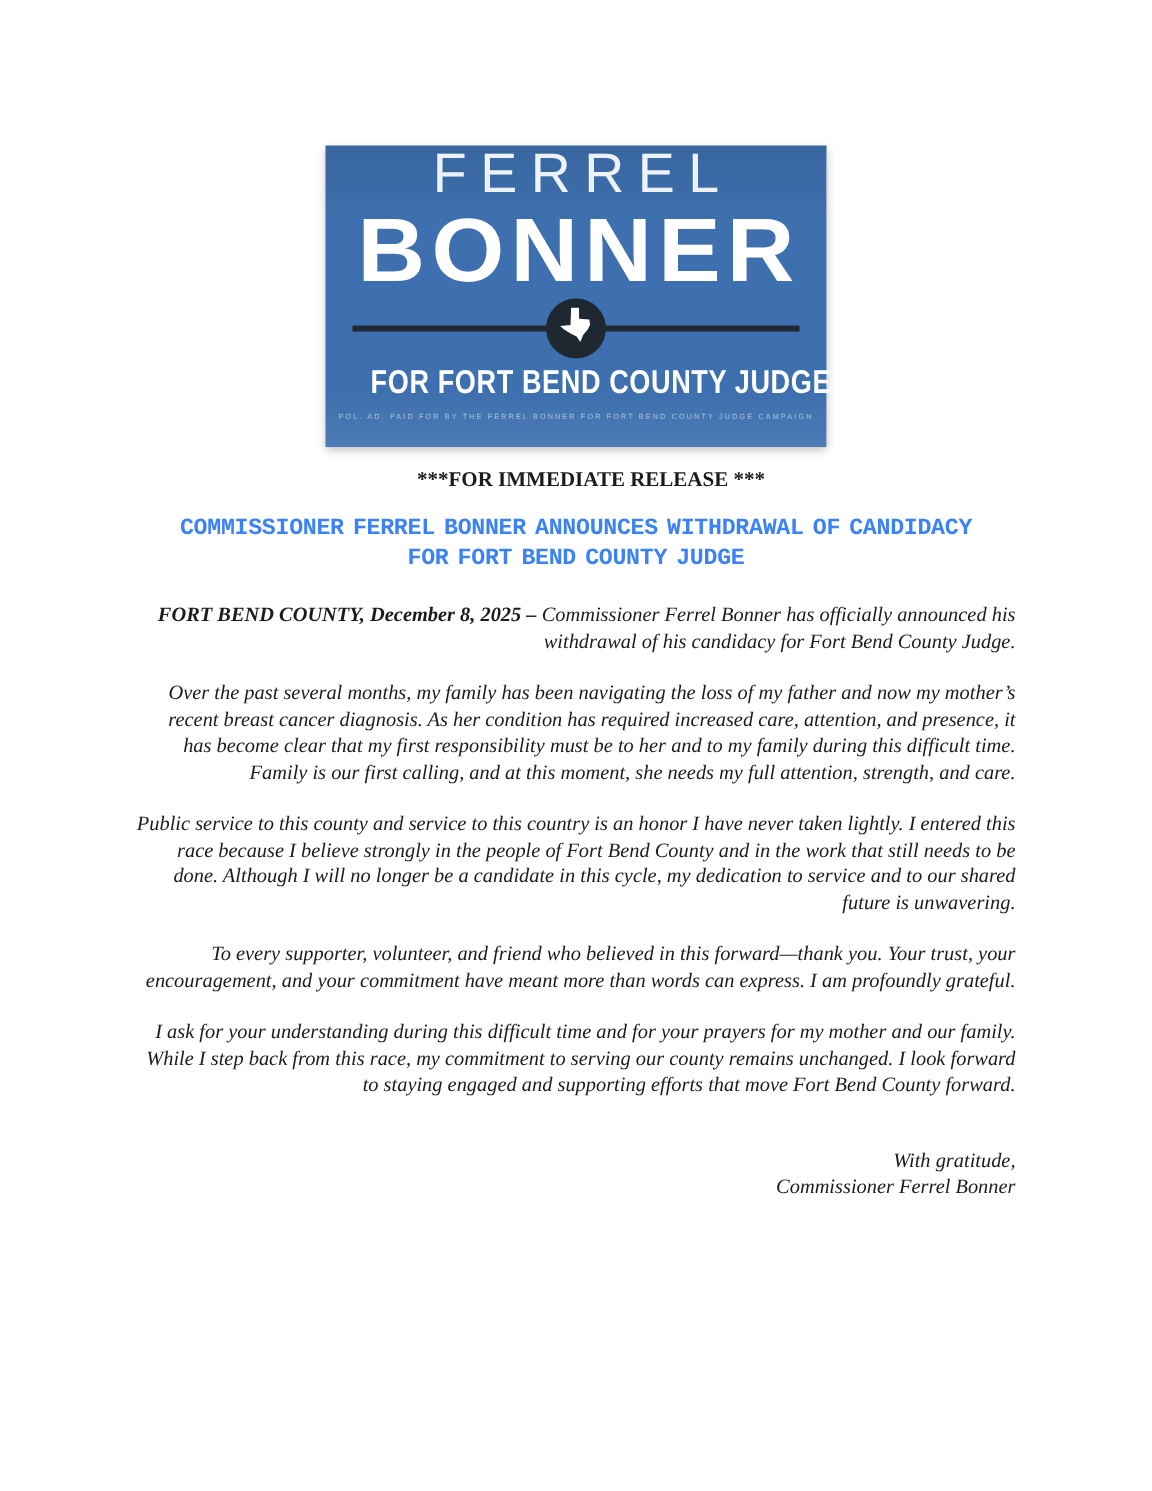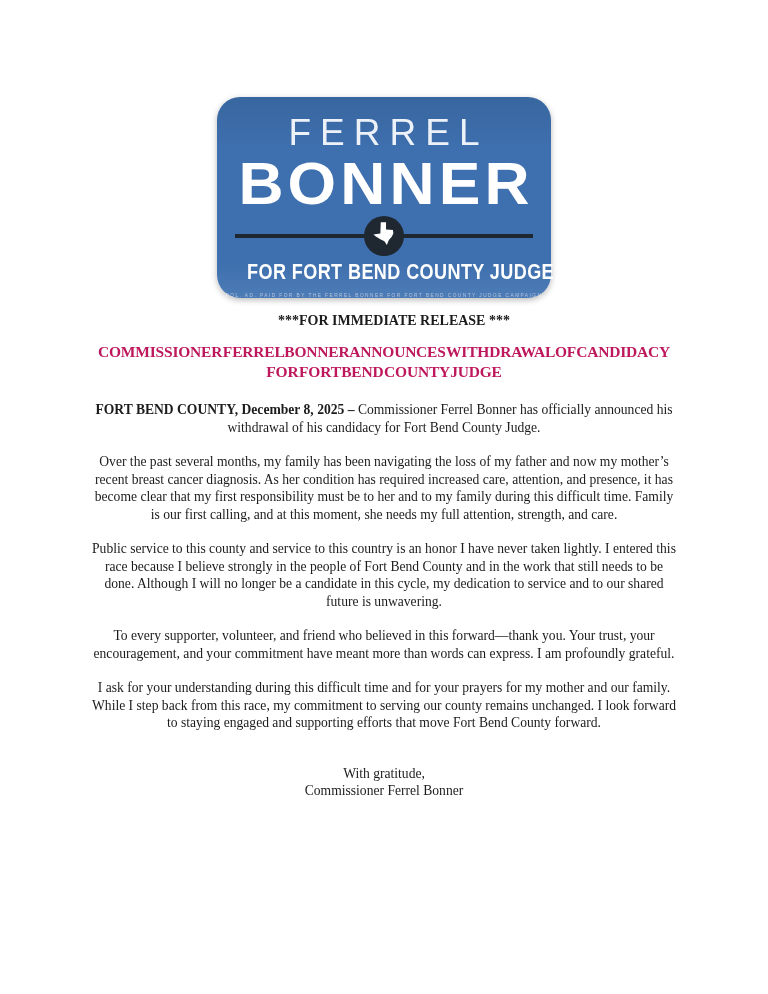--- a/index.html
+++ b/index.html
@@ -20,22 +20,20 @@
     justify-content: center;
   }
   .logo {
     width: 334px;
     height: 201px;
     background: linear-gradient(180deg, #38669f 0%, #3e6fae 25%, #3e6fae 82%, #4d7cb6 100%);
     box-shadow: 0 2px 6px rgba(0,0,0,0.28);
     text-align: center;
     font-family: "Liberation Sans", sans-serif;
     color: #ffffff;
-    padding-top: 17px;
-    border-radius: 23px;
   }
   .logo-first {
     font-size: 37px;
     font-weight: 300;
     line-height: 1;
     letter-spacing: 9px;
     text-indent: 9px;
     color: #edf2f8;
   }
   .logo-last {
@@ -98,34 +96,35 @@
     margin-top: 15px;
     text-align: center;
     font-family: "Liberation Serif", serif;
     font-weight: bold;
     font-size: 14px;
     padding-left: 20px;
   }
   .headline {
     margin-top: 13px;
     text-align: center;
-    font-family: Liberation Serif, serif;
+    font-family: Liberation Mono, monospace;
     font-weight: bold;
     font-size: 15.5px;
     line-height: 20px;
     letter-spacing: -0.2px;
     word-spacing: -3px;
-    color: #be185d;
+    color: #3b82f6;
   }
   .content {
     width: 586px;
     margin: 19px 91px 0 91px;
     font-size: 13.6px;
     line-height: 17.5px;
-    text-align: center;
+    text-align: right;
+    font-style: italic;
   }
   .content p {
     margin-bottom: 17px;
   }
   .content p .lead { font-weight: bold; }
   .signature {
     margin-top: 33px;
   }
   .signature div { line-height: 17.5px; }
 </style>

